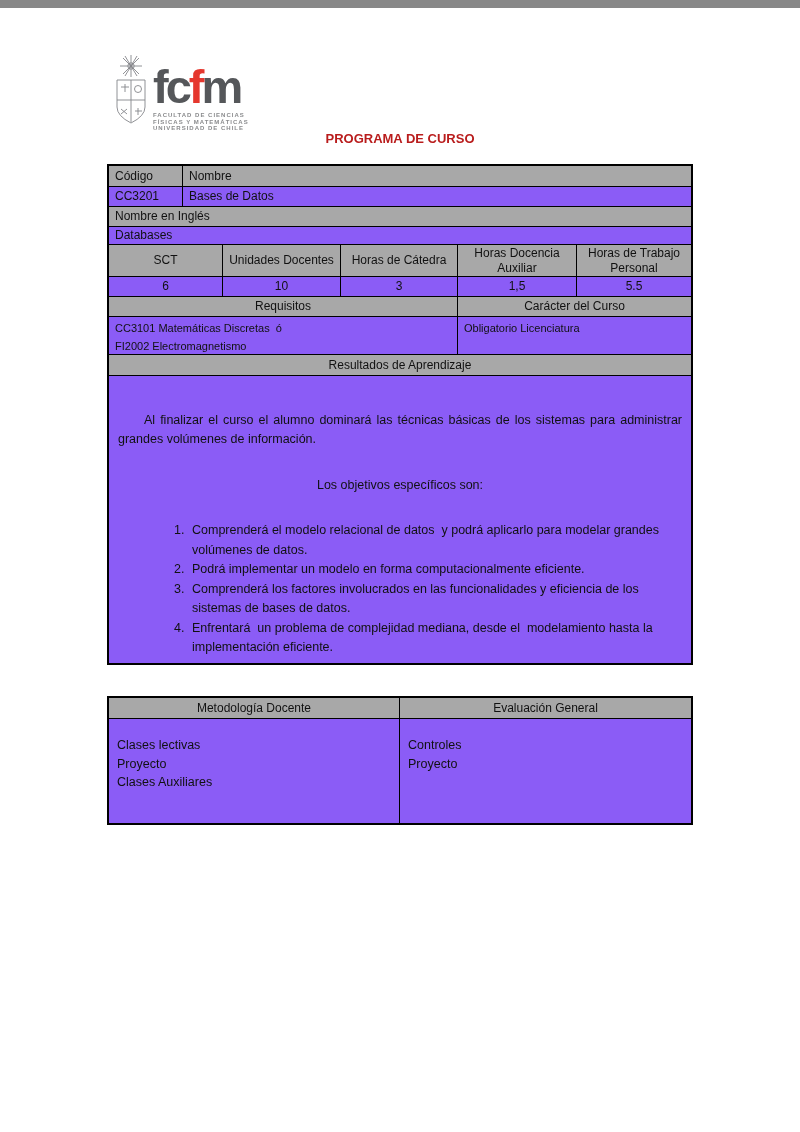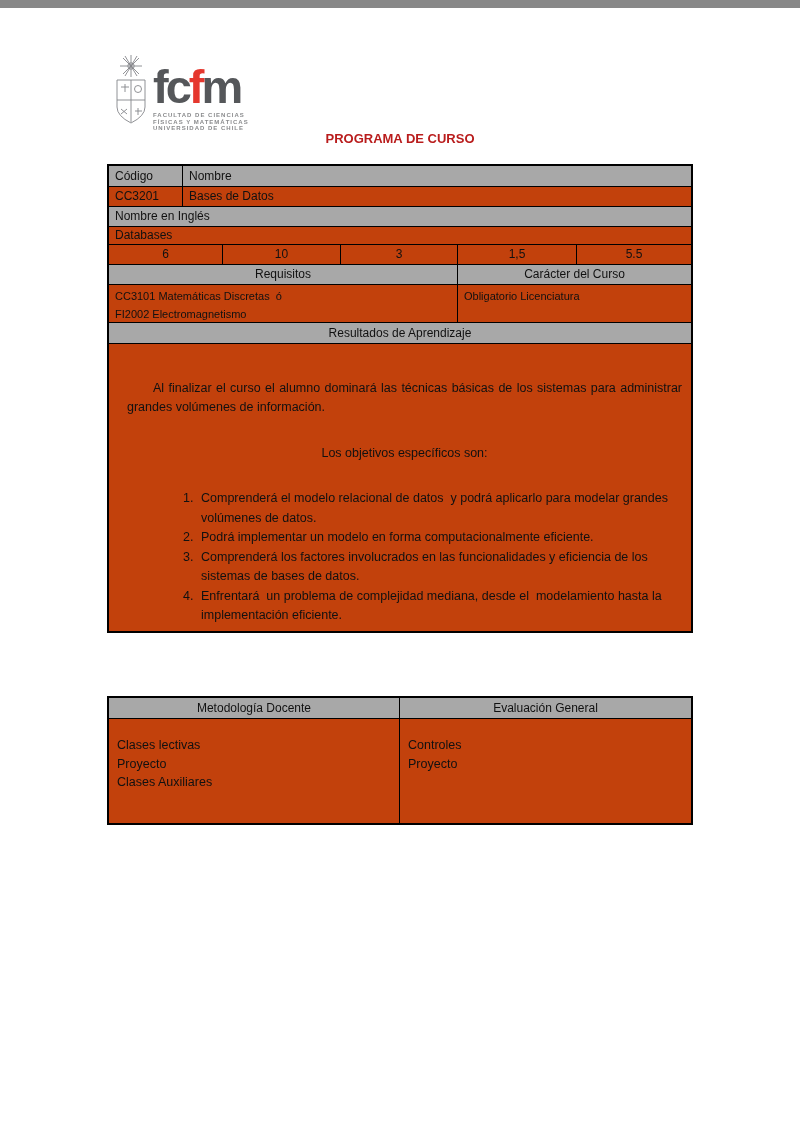--- a/index.html
+++ b/index.html
@@ -20,40 +20,40 @@
   .logo-sub{
     margin-top:3px;font-size:6px;line-height:6.5px;letter-spacing:1px;
     color:#8a8b8d;font-weight:bold;
   }
   
   .doc-title{
     position:absolute;left:107px;top:123px;width:586px;text-align:center;
     font-weight:bold;font-size:13px;color:#b91c1c;
   }
   
-  .tbl{position:absolute;left:107px;width:586px;border:2px solid #000;box-sizing:border-box;background:#c2410c;}
+  .tbl{position:absolute;left:107px;width:586px;border:2px solid #000;box-sizing:border-box;background:#8b5cf6;}
   .row{display:flex;border-bottom:1px solid #000;box-sizing:border-box;}
   .row:last-child{border-bottom:none;}
   .cell{box-sizing:border-box;border-right:1px solid #000;display:flex;align-items:center;overflow:hidden;}
   .cell:last-child{border-right:none;}
   .gray{background:#a8a8a8;}
   .lpad{padding-left:6px;}
   .ctr{justify-content:center;text-align:center;}
   .top{align-items:flex-start;}
   .fz{font-size:12px;line-height:15px;}
   
   .tbl1{top:156px;}
   .h21{height:21px;} .h20{height:20px;} .h18{height:18px;}
   .h32{height:32px;} .h38{height:38px;}
   .c1{width:74px;}
   .s1{width:114px;} .s2{width:118px;} .s3{width:117px;} .s4{width:119px;} .s5{flex:1;}
   .rq{width:349px;} .ca{flex:1;}
   .fill{flex:1;}
   .box{height:287px;display:block;}
-  .box-content{padding:35px 9px 0 18px;font-size:12.5px;line-height:19px;}
+  .box-content{padding:35px 9px 0 9px;font-size:12.5px;line-height:19px;}
   .intro{margin:0;text-align:justify;text-indent:26px;}
   .obj-head{margin:27px 0 0 0;text-align:center;}
   ol.objectives{margin:26px 12px 0 0;padding-left:70px;}
   ol.objectives li{line-height:19.5px;white-space:pre-wrap;padding-left:4px;margin:0;}
   .pre{white-space:pre-wrap;}
   .req-cell{display:block;padding:2px 0 0 6px;font-size:11px;line-height:18px;}
   
   .tbl2{top:688px;}
   .half{width:291px;}
   .body2{height:104px;}
@@ -107,20 +107,27 @@
     <div class="row h20">
       <div class="cell lpad fz c1">CC3201</div>
       <div class="cell lpad fz fill">Bases de Datos</div>
     </div>
     <div class="row h20">
       <div class="cell gray lpad fz fill">Nombre en Inglés</div>
     </div>
     <div class="row h18">
       <div class="cell lpad fz fill">Databases</div>
     </div>
+    <div class="row h32">
+      <div class="cell gray ctr fz s1">SCT</div>
+      <div class="cell gray ctr fz s2">Unidades Docentes</div>
+      <div class="cell gray ctr fz s3">Horas de Cátedra</div>
+      <div class="cell gray ctr fz s4">Horas Docencia Auxiliar</div>
+      <div class="cell gray ctr fz s5">Horas de Trabajo Personal</div>
+    </div>
     <div class="row h20">
       <div class="cell ctr fz s1">6</div>
       <div class="cell ctr fz s2">10</div>
       <div class="cell ctr fz s3">3</div>
       <div class="cell ctr fz s4">1,5</div>
       <div class="cell ctr fz s5">5.5</div>
     </div>
     <div class="row h20">
       <div class="cell gray ctr fz rq">Requisitos</div>
       <div class="cell gray ctr fz ca">Carácter del Curso</div>

